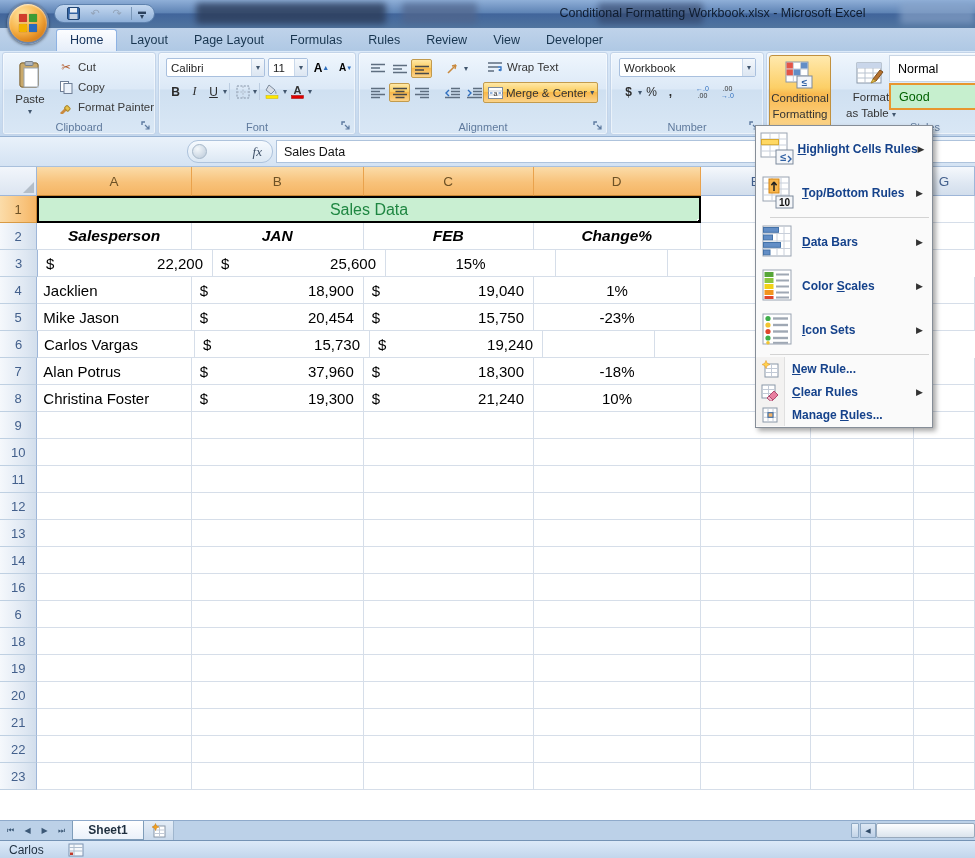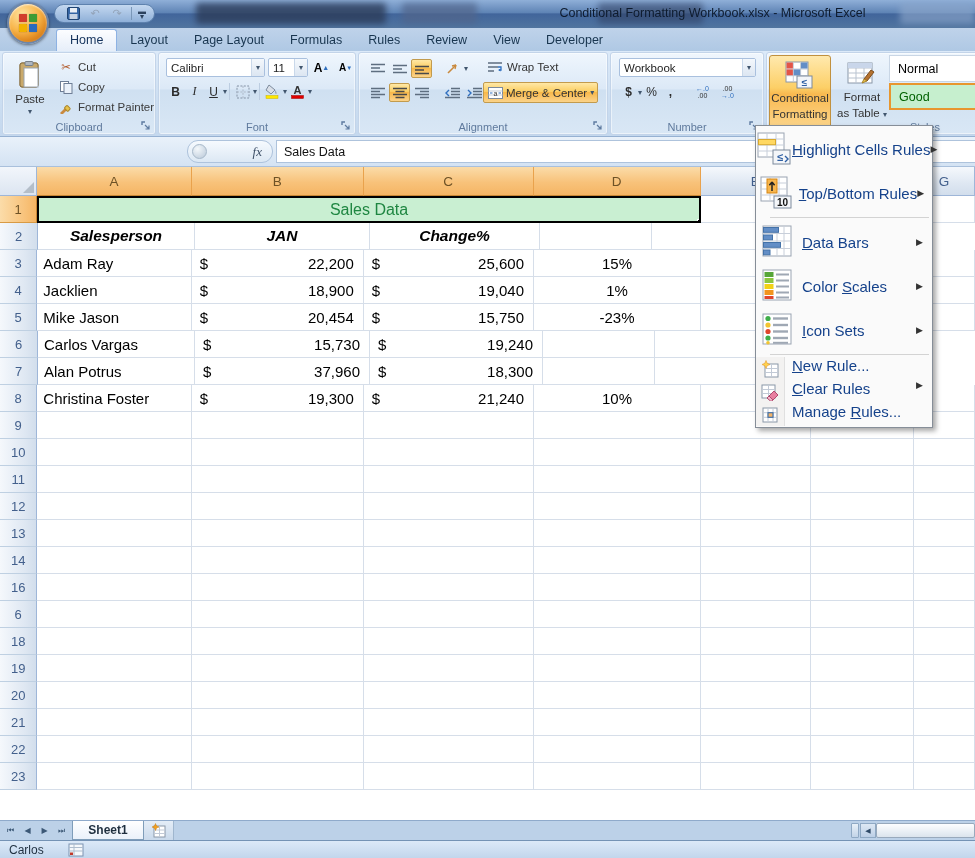--- a/index.html
+++ b/index.html
@@ -89,21 +89,21 @@
   .num-btn2 { display:inline-flex; flex-direction:column; align-items:center; justify-content:center; width:25px; height:20px;
     font-size:7px; line-height:7px; color:#333; border-radius:2px; }
   .num-btn2 .bluearrow { color:#2F6FBF; }
 
   
   .bigbtn { position:absolute; top:2px; height:78px; display:flex; flex-direction:column; align-items:center;
     justify-content:flex-start; padding-top:5px; gap:3px; border-radius:3px; font-size:11.5px; color:#333; text-align:center; }
   .bigbtn .l2 { line-height:13px; }
   .cf-btn { left:2px; width:62px; background:linear-gradient(180deg,#FFE9AE,#FCCF66 42%,#F9B950 50%,#FCD993 100%);
     border:1px solid #C1913F; }
-  .fat-btn { left:67px; width:56px; }
+  .fat-btn { left:76px; width:56px; }
   .style-gallery { position:absolute; left:122px; top:2px; width:220px; }
   .style-cell { width:210px; height:27px; display:flex; align-items:center; padding-left:8px; font-size:12.5px;
     border:1px solid #C9D6E5; background:#FFF; color:#000; }
   .style-cell.good { background:#C6EFCE; color:#006100; border:2px solid #E8962E; margin-top:1px; }
 
   
   .formulabar { position:absolute; left:0; top:137px; width:975px; height:30px;
     background:linear-gradient(180deg,#E9F1FA,#D4E3F3); border-bottom:1px solid #A9C0DC; }
   .namebox { position:absolute; left:0; top:3px; width:183px; height:23px; background:#FFF; border:1px solid #AEC3DC;
     display:flex; align-items:center; }
@@ -162,28 +162,28 @@
   .statusbar { position:absolute; left:0; top:840px; width:975px; height:18px;
     background:linear-gradient(180deg,#DCE9F8,#C2D6EC); border-top:1px solid #7593B5; display:flex; align-items:center; }
   .status-txt { font-size:12px; color:#1F2F3F; padding-left:9px; }
   .macro-ico { margin-left:24px; }
 
   
   .cfmenu { position:absolute; left:755px; top:125px; width:178px; background:#FAFAFA; border:1px solid #868E98;
     box-shadow:3px 3px 5px rgba(0,0,0,.35); z-index:100; padding:1px 0; }
   .mi-big { height:44px; display:flex; align-items:center; }
   .mi-ico { width:46px; display:flex; align-items:center; justify-content:center; }
-  .mi-lbl { flex:1; font-size:15px; font-weight:normal; color:#15428B; white-space:nowrap; }
+  .mi-lbl { flex:1; font-size:12px; font-weight:bold; color:#15428B; white-space:nowrap; }
   .mi-lbl u { text-decoration:underline; }
   .mi-arrow { width:16px; font-size:9px; color:#333; }
   .menu-sep { height:1px; background:#D3D3D3; margin:2px 3px 2px 14px; }
   .small-items { position:relative; }
   .small-items::before { content:""; position:absolute; left:0; top:0; bottom:0; width:28px; background:#F3F2F1;
     border-right:1px solid #E0E0E0; }
-  .mi-small { height:23px; display:flex; position:relative; }
+  .mi-small { height:23px; display:flex; align-items:center; position:relative; }
   .mi-small .mi-ico16 { width:28px; display:flex; align-items:center; justify-content:center; position:relative; z-index:1; }
   .mi-small .mi-lbl { padding-left:8px; }
 
   
   svg { display:block; }
 </style>
 </head>
 <body>
 
 <div class="titlebar">
@@ -505,28 +505,28 @@
       <div class="row-h sel">1</div>
       <div class="cell title-merged" style="width: 675px;">Sales Data<div class="fill-handle"></div></div>
       <div class="cell" style="width: 112px;"></div>
       <div class="cell" style="width: 105px;"></div>
       <div class="cell" style="width: 62px;"></div>
     </div>
     <div class="grow">
       <div class="row-h">2</div>
       <div class="cell hdr2" style="width: 157px;">Salesperson</div>
       <div class="cell hdr2" style="width: 175px;">JAN</div>
+      <div class="cell hdr2" style="width: 173px;">FEB</div>
       <div class="cell hdr2" style="width: 170px;">Change%</div>
       <div class="cell" style="width: 112px;"></div>
       <div class="cell" style="width: 105px;"></div>
       <div class="cell" style="width: 62px;"></div>
     </div>
     <div class="grow">
       <div class="row-h">3</div>
-      <div class="cell name" style="width: 157px;">Adam Ray</div>
       <div class="cell cur" style="width: 175px;">
         <div class="">$</div>
         <div class="">22,200</div>
       </div>
       <div class="cell cur" style="width: 173px;">
         <div class="">$</div>
         <div class="">25,600</div>
       </div>
       <div class="cell ctr" style="width: 170px;">15%</div>
       <div class="cell" style="width: 112px;"></div>
@@ -584,20 +584,21 @@
       <div class="row-h">7</div>
       <div class="cell name" style="width: 157px;">Alan Potrus</div>
       <div class="cell cur" style="width: 175px;">
         <div class="">$</div>
         <div class="">37,960</div>
       </div>
       <div class="cell cur" style="width: 173px;">
         <div class="">$</div>
         <div class="">18,300</div>
       </div>
+      <div class="cell ctr" style="width: 170px;">-18%</div>
       <div class="cell" style="width: 112px;"></div>
       <div class="cell" style="width: 105px;"></div>
       <div class="cell" style="width: 62px;"></div>
     </div>
     <div class="grow">
       <div class="row-h">8</div>
       <div class="cell name" style="width: 157px;">Christina Foster</div>
       <div class="cell cur" style="width: 175px;">
         <div class="">$</div>
         <div class="">19,300</div>

